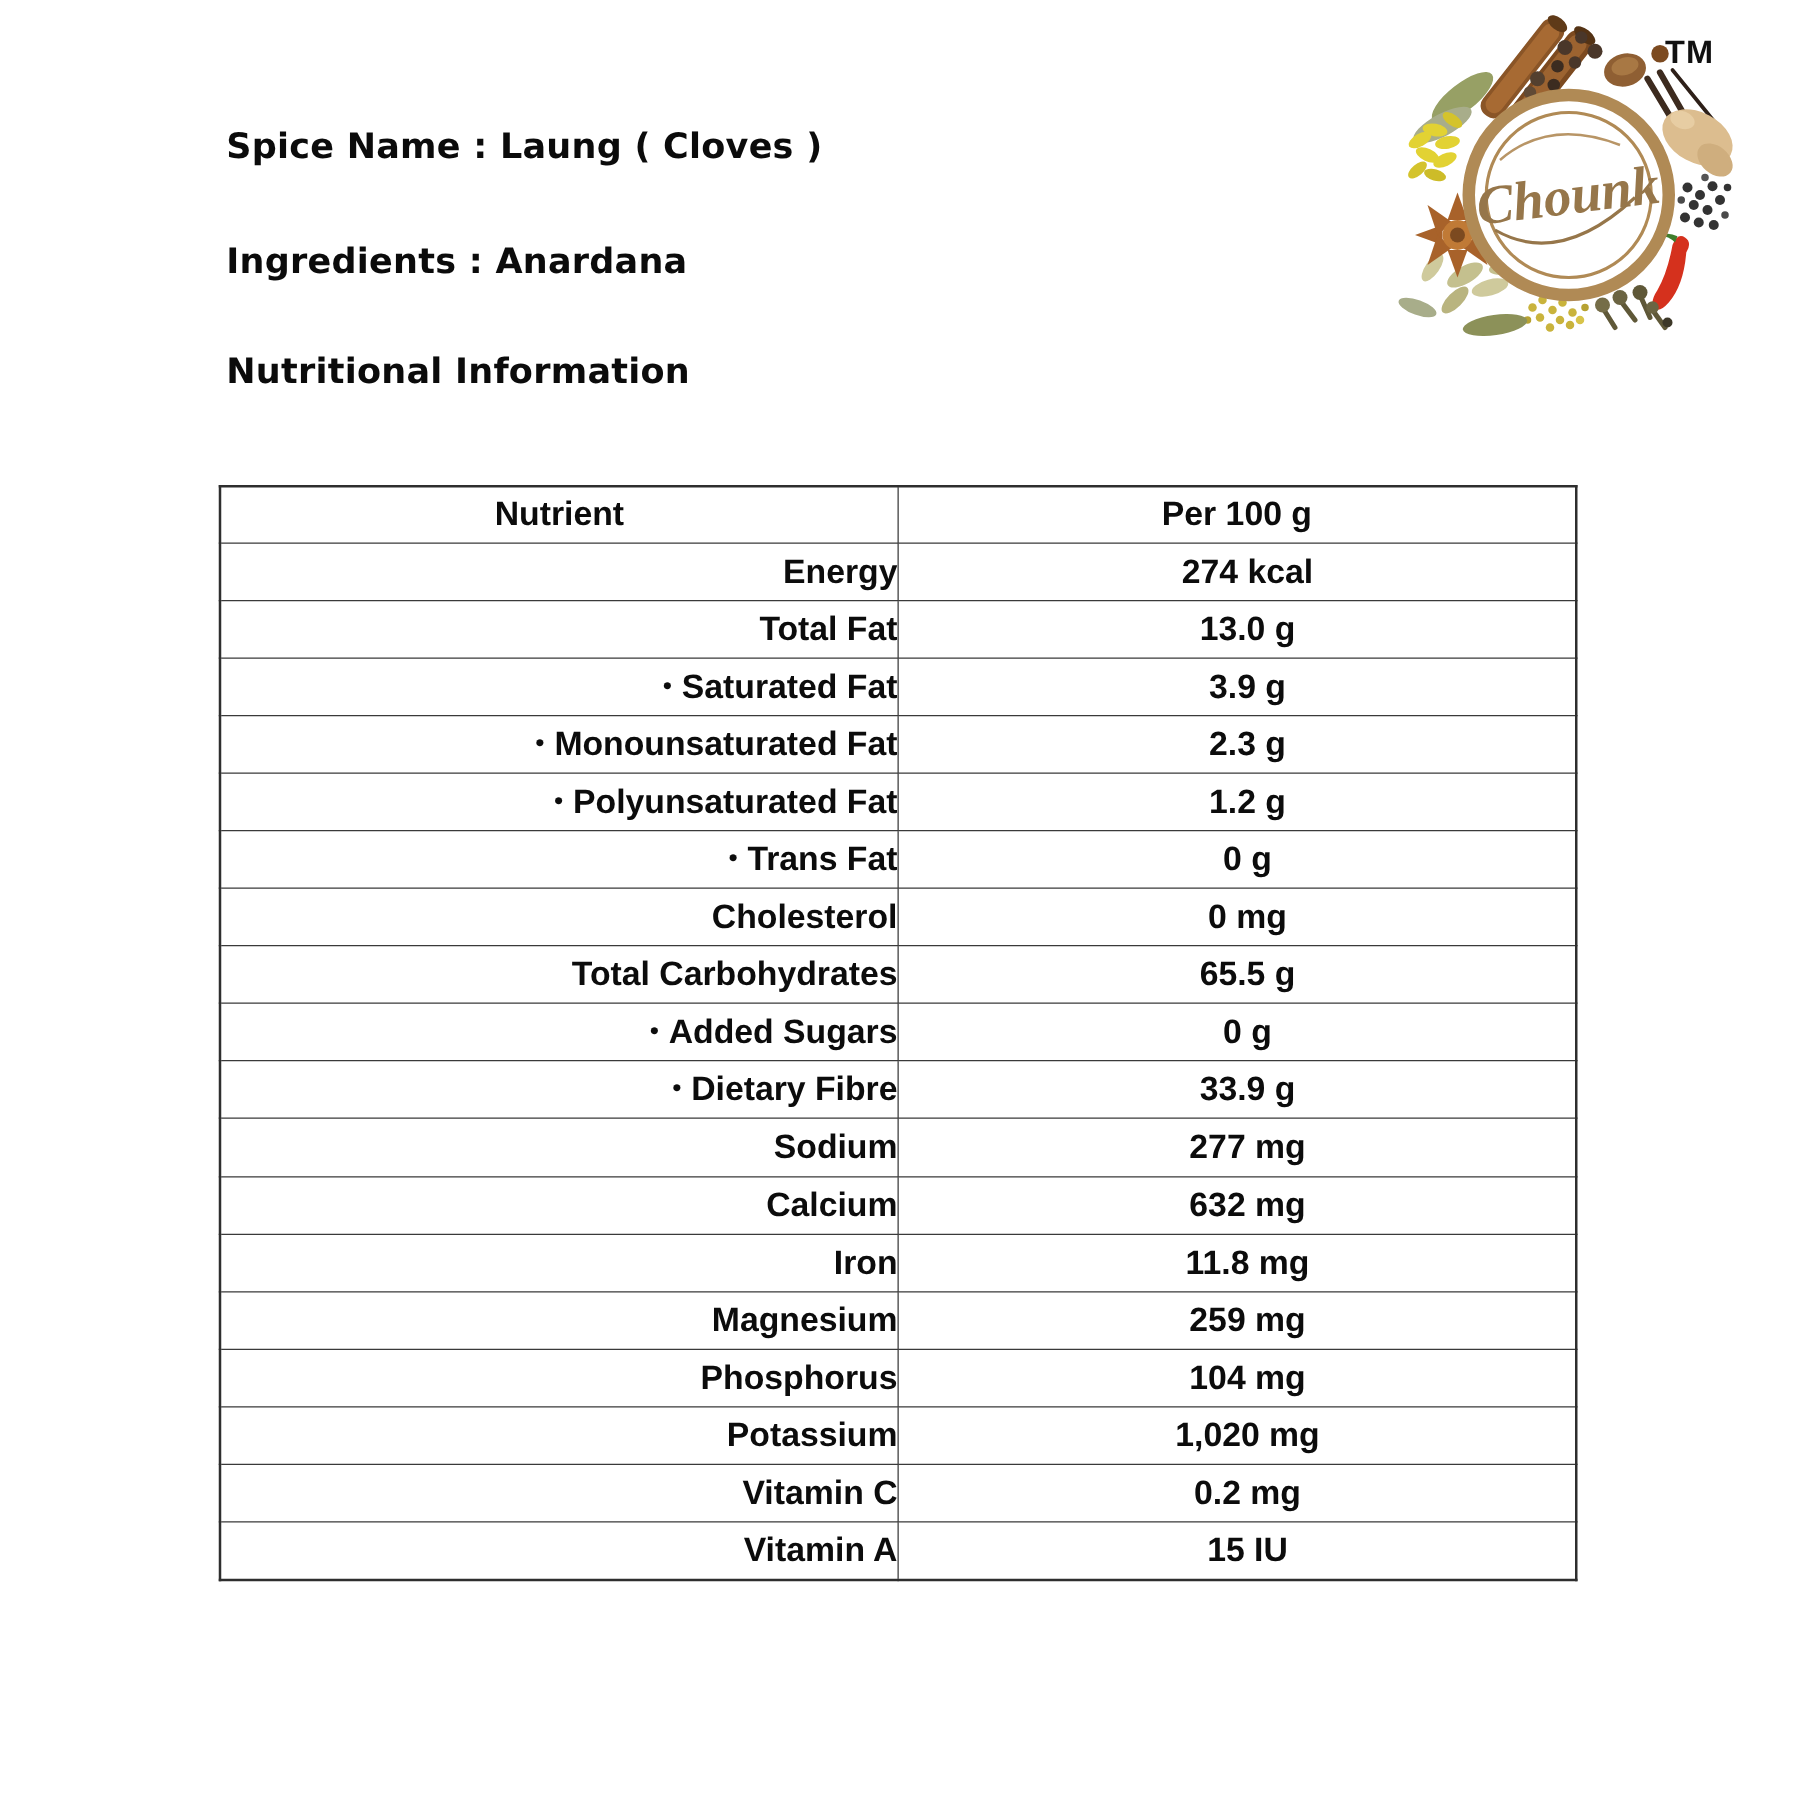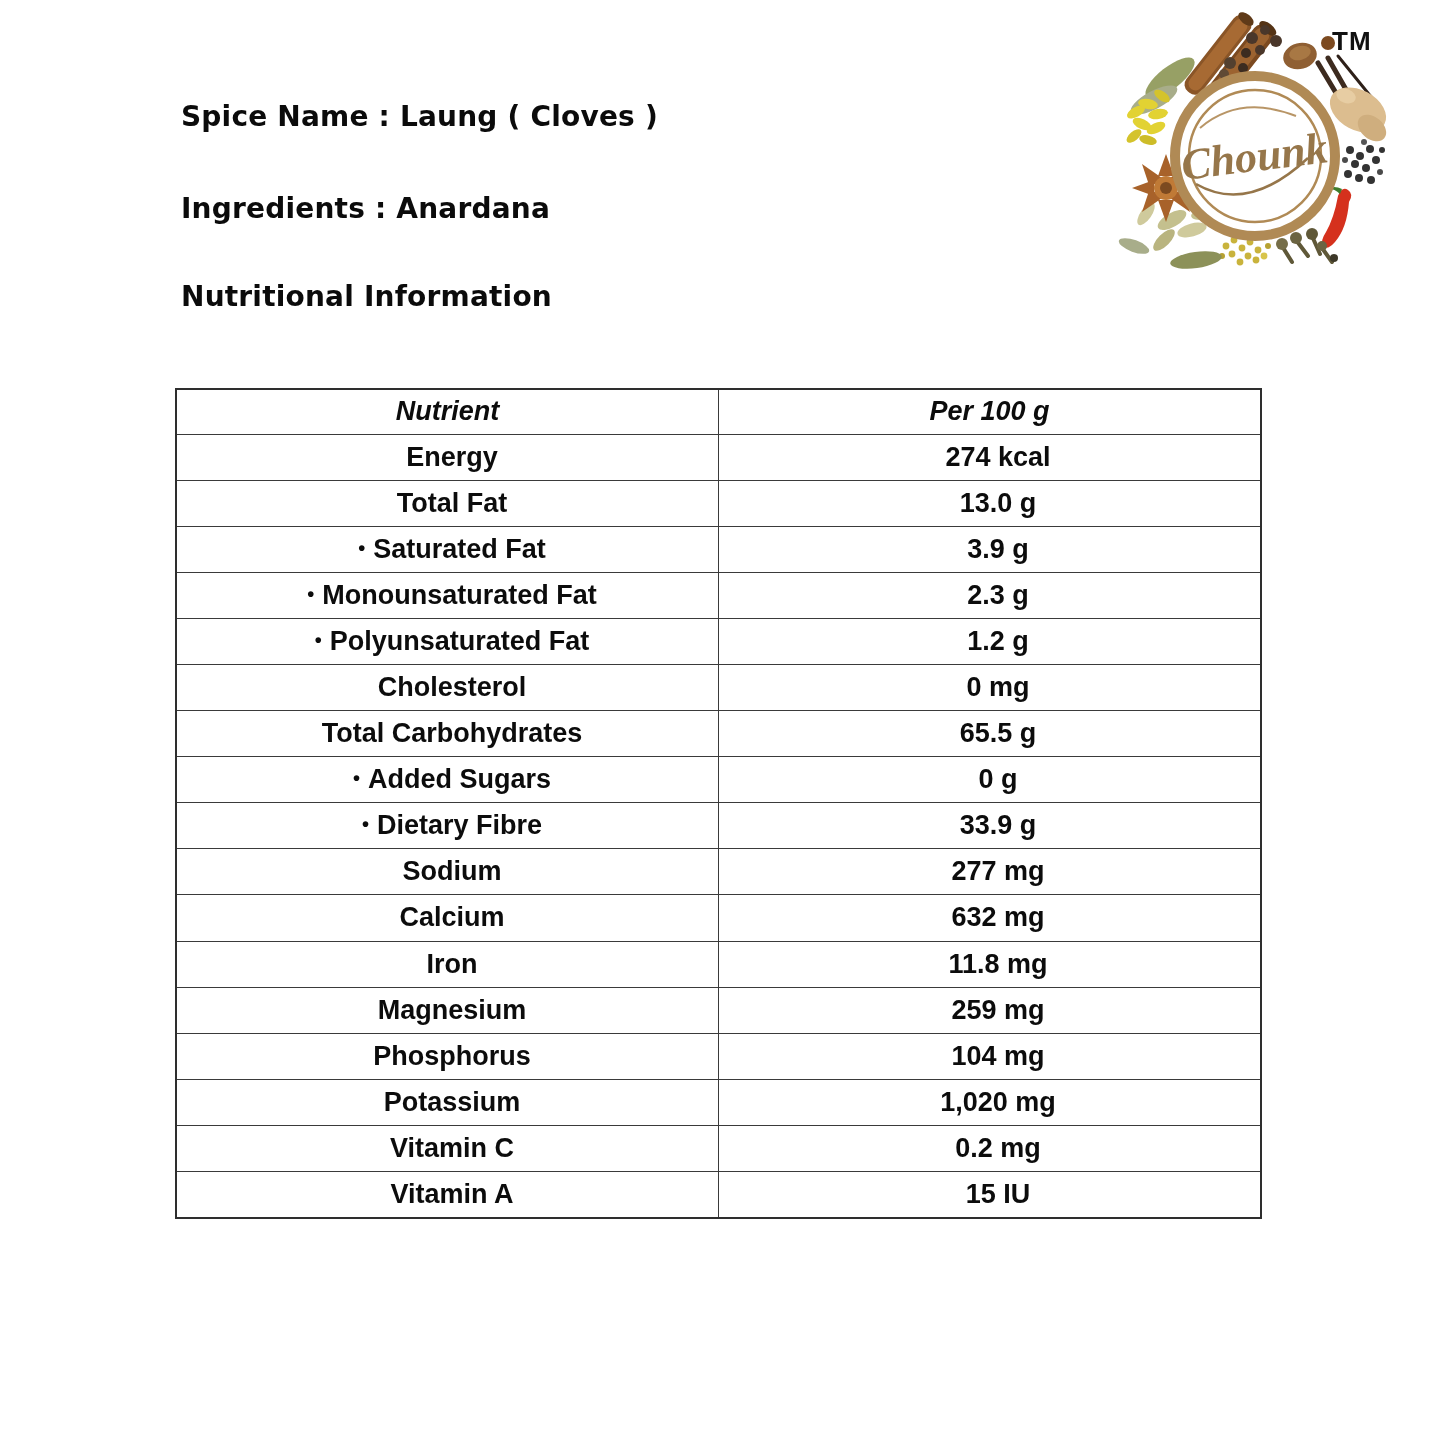--- a/index.html
+++ b/index.html
@@ -33,24 +33,23 @@
     border:2px solid #2e2e2e;
   }
   .nutrition th, .nutrition td {
     border:1.6px solid #3a3a3a;
     font-weight:700; color:#0c0c0c;
     overflow:hidden; white-space:nowrap;
   }
   .nutrition thead th {
     height:45px; font-size:27px; text-align:center;
     font-family:"Liberation Sans", sans-serif;
-    font-style:italic;
   }
   .nutrition tbody td { height:46.1px; font-size:27px; }
-  td.nutrient-cell { text-align:center; padding-left:9px; }
+  td.nutrient-cell { text-align:right; padding-left:9px; }
   td.value-cell    { text-align:center;padding-left:17px; }
   .bullet { display:none; }
   tr.indent .bullet { display:inline; font-size:20px; margin-right:8px; vertical-align:3px; }
   tr.indent td.nutrient-cell { }
 </style>
 </head>
 <body>
 
 <div class="heading" id="h-spice">Spice Name : Laung ( Cloves )</div>
 <div class="heading" id="h-ingredients">Ingredients : Anardana</div>
@@ -232,20 +231,24 @@
   <tr class="indent">
     <td class="nutrient-cell"><span class="bullet">•</span><span class="nutrient-label">Monounsaturated Fat</span></td>
     <td class="value-cell">2.3 g</td>
   </tr>
 
   <tr class="indent">
     <td class="nutrient-cell"><span class="bullet">•</span><span class="nutrient-label">Polyunsaturated Fat</span></td>
     <td class="value-cell">1.2 g</td>
   </tr>
 
+  <tr class="indent">
+    <td class="nutrient-cell"><span class="bullet">•</span><span class="nutrient-label">Trans Fat</span></td>
+    <td class="value-cell">0 g</td>
+  </tr>
 
   <tr>
     <td class="nutrient-cell"><span class="nutrient-label">Cholesterol</span></td>
     <td class="value-cell">0 mg</td>
   </tr>
 
   <tr>
     <td class="nutrient-cell"><span class="nutrient-label">Total Carbohydrates</span></td>
     <td class="value-cell">65.5 g</td>
   </tr>

